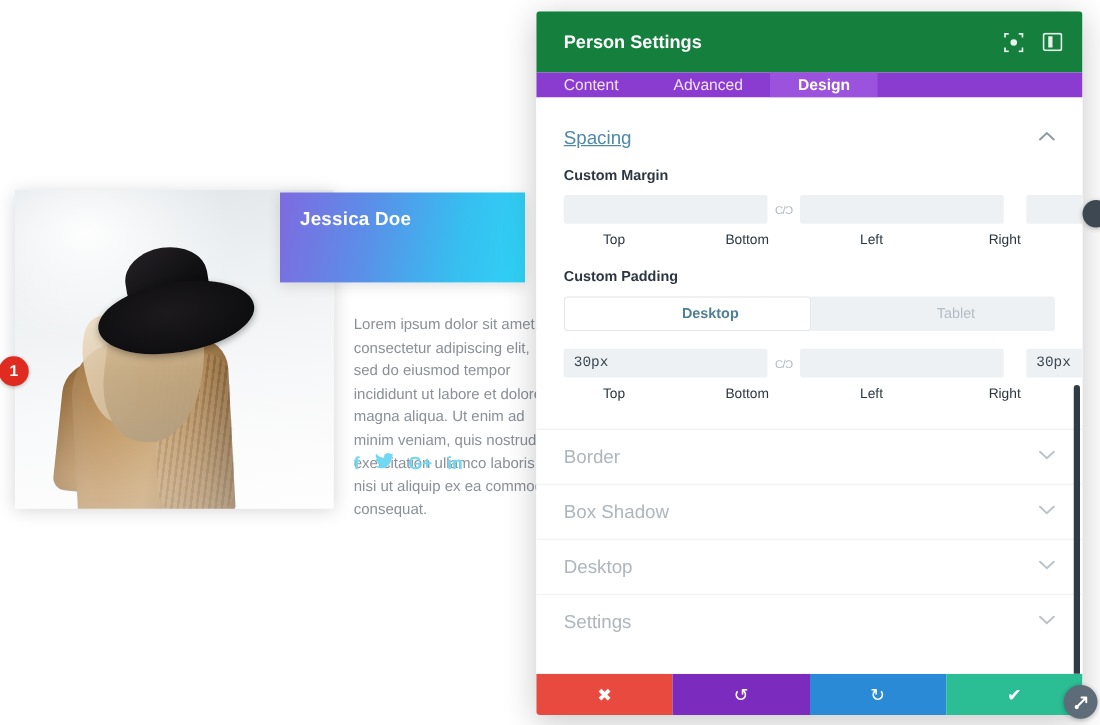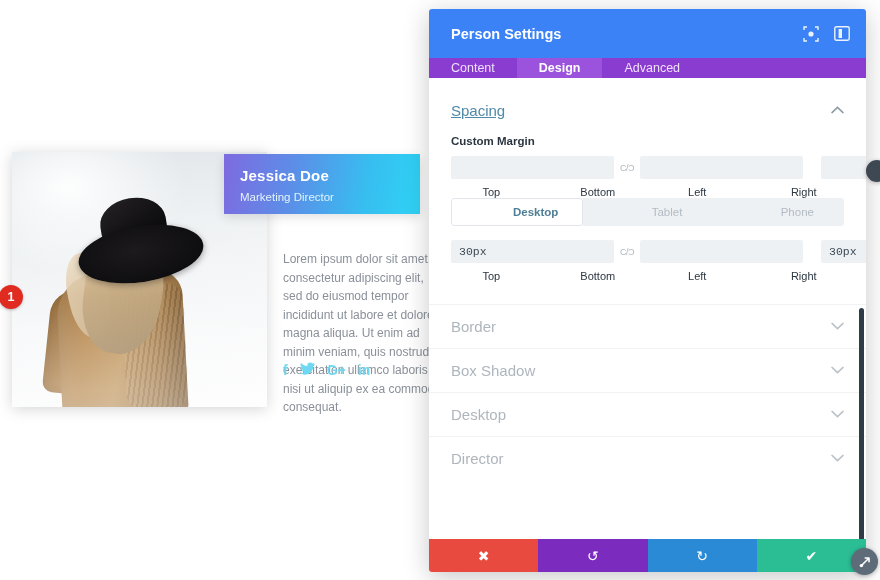--- a/index.html
+++ b/index.html
@@ -54,42 +54,42 @@
   .fig-hat-brim { position:absolute; left:66px; top:74px; width:126px; height:56px;
                   background: radial-gradient(ellipse at 46% 42%, #1c1a1c 0%, #0e0d0f 72%, #060507 100%);
                   border-radius: 50%; transform: rotate(-9deg);
                   box-shadow: 0 2px 6px rgba(0,0,0,.35); }
   .fig-hat-crown { position:absolute; left:88px; top:46px; width:66px; height:48px;
                    background: linear-gradient(150deg,#262327,#111013 60%,#08070a);
                    border-radius: 50% 50% 34% 34%; transform: rotate(-9deg); }
   .photo-shade { position:absolute; inset:0; background: linear-gradient(180deg, rgba(255,255,255,0) 56%, rgba(255,255,255,.35) 100%); }
 
   .name-badge {
-    position:absolute; left:224px; top:154px; width:196px; height:60px;
+    position:absolute; left:224px; top:154px; width:196px; height:72px;
     background: linear-gradient(100deg,#7e6ae0 0%,#5b8fe8 36%,#37bef0 72%,#2fd3f5 100%);
     padding: 13px 0 0 16px;
     box-shadow: 0 3px 10px rgba(0,0,0,.12);
   }
   .name-badge .pname { color:#fff; font-size:15px; font-weight:bold; letter-spacing:.2px; }
   .name-badge .prole { color:#e2f3fd; font-size:11.5px; margin-top:7px; font-weight:400; }
 
   .person-body { position:absolute; left:283px; top:250px; width:160px; }
   .person-body p { color:#8a9099; font-size:12px; line-height:18.5px; font-weight:400; }
   .socials { position:absolute; left:283px; top:362px; display:flex; gap:12px; align-items:center; }
   .socials span { color:#6fd8f2; font-size:14px; font-weight:bold; line-height:1; }
 
   
   .modal {
     position:absolute; left:429px; top:9px; width:437px; height:563px;
     background:#fff; border-radius:3px;
     box-shadow: 0 5px 26px rgba(0,0,0,.22);
     overflow:hidden; display:flex; flex-direction:column;
   }
   .modal-head {
-    height:49px; background:#3b82f6; display:flex; align-items:center;
+    height:49px; background:#15803d; display:flex; align-items:center;
     padding: 0 16px 0 22px; flex:0 0 auto;
   }
   .modal-title { color:#fff; font-size:14.5px; font-weight:bold; flex:1; }
   .head-icons { display:flex; gap:14px; align-items:center; }
   .hicon { width:17px; height:17px; opacity:.9; display:flex; align-items:center; justify-content:center; cursor:pointer; }
 
   .tabbar { height:20px; background:#8a3bd0; display:flex; align-items:stretch; flex:0 0 auto; }
   .tab { padding:0 22px; display:flex; align-items:center; font-size:12.5px; color:#f0e2fb; cursor:pointer; }
   .tab.active { background:#9b52dc; color:#ffffff; font-weight:bold; }
 
@@ -177,21 +177,20 @@
       <div class="fig-smile"></div>
       <div class="fig-hair"></div>
       <div class="fig-hat-crown"></div>
       <div class="fig-hat-brim"></div>
       <div class="photo-shade"></div>
     </div>
   </div>
 
   <div class="name-badge">
     <div class="pname">Jessica Doe</div>
-    <div class="prole">Marketing Director</div>
   </div>
 
   <div class="person-body">
     <p>Lorem ipsum dolor sit amet, consectetur adipiscing elit, sed do eiusmod tempor incididunt ut labore et dolore magna aliqua. Ut enim ad minim veniam, quis nostrud exercitation ullamco laboris nisi ut aliquip ex ea commodo consequat.</p>
   </div>
 
   <div class="socials">
     <span>f</span>
     <span>
       <svg width="15" height="13" viewBox="0 0 16 13" aria-hidden="true">
@@ -217,22 +216,22 @@
           <svg width="16" height="15" viewBox="0 0 16 15" aria-hidden="true">
             <rect x="0.8" y="0.8" width="14.4" height="13.4" rx="1.4" stroke="#fff" stroke-width="1.4" fill="none"></rect>
             <rect x="4.6" y="3" width="3.4" height="9" fill="#fff"></rect>
           </svg>
         </span>
       </div>
     </div>
 
     <div class="tabbar">
       <div class="tab">Content</div>
+      <div class="tab">Advanced</div>
       <div class="tab active">Design</div>
-      <div class="tab">Advanced</div>
     </div>
 
     <div class="modal-body">
 
       <div class="ghost-head"></div>
 
       <div class="sec-open">
 
         <div class="sec-open-head">
           <div class="sec-open-title">Spacing</div>
@@ -263,25 +262,25 @@
             <span>Bottom</span>
           </div>
           <div class="div"></div>
           <div class="lh">
             <span>Left</span>
             <div class="sp"></div>
             <span>Right</span>
           </div>
         </div>
 
+        <div class="field-label" style="margin-top:18px">Custom Padding</div>
 
         <div class="resp-tabs">
           <div class="rtab active">Desktop</div>
           <div class="rtab">Tablet</div>
-          <div class="rtab">Phone</div>
         </div>
 
         <div class="quad">
           <div class="quad-half">
             <input class="inp" value="30px" style="">
             <span class="linkico">C/Ɔ</span>
             <input class="inp" value="" style="">
           </div>
           <div class="quad-div"></div>
           <div class="quad-half">
@@ -324,21 +323,21 @@
       </div>
       <div class="sec-row">
         <div class="sec-row-title">Desktop</div>
         <div class="chev">
           <svg width="13" height="8" viewBox="0 0 13 8" aria-hidden="true">
               <path d="M1 1.4L6.5 6.6 12 1.4" stroke="#b9c2c9" stroke-width="1.5" fill="none" stroke-linecap="round"></path>
             </svg>
         </div>
       </div>
       <div class="sec-row">
-        <div class="sec-row-title">Director</div>
+        <div class="sec-row-title">Settings</div>
         <div class="chev">
           <svg width="13" height="8" viewBox="0 0 13 8" aria-hidden="true">
               <path d="M1 1.4L6.5 6.6 12 1.4" stroke="#b9c2c9" stroke-width="1.5" fill="none" stroke-linecap="round"></path>
             </svg>
         </div>
       </div>
 
       <div class="vscroll"></div>
     </div>
 

